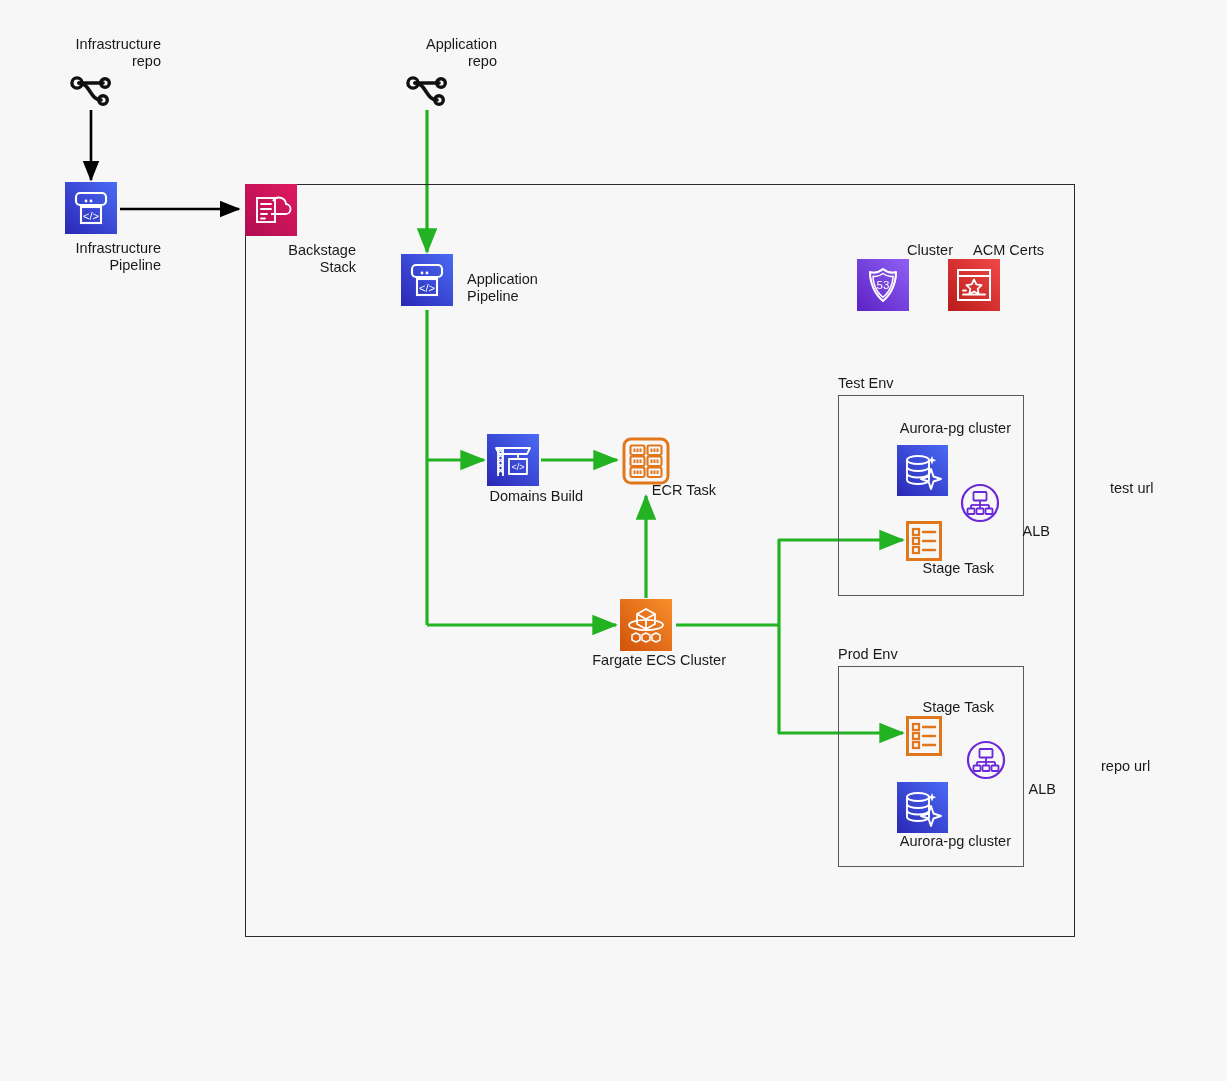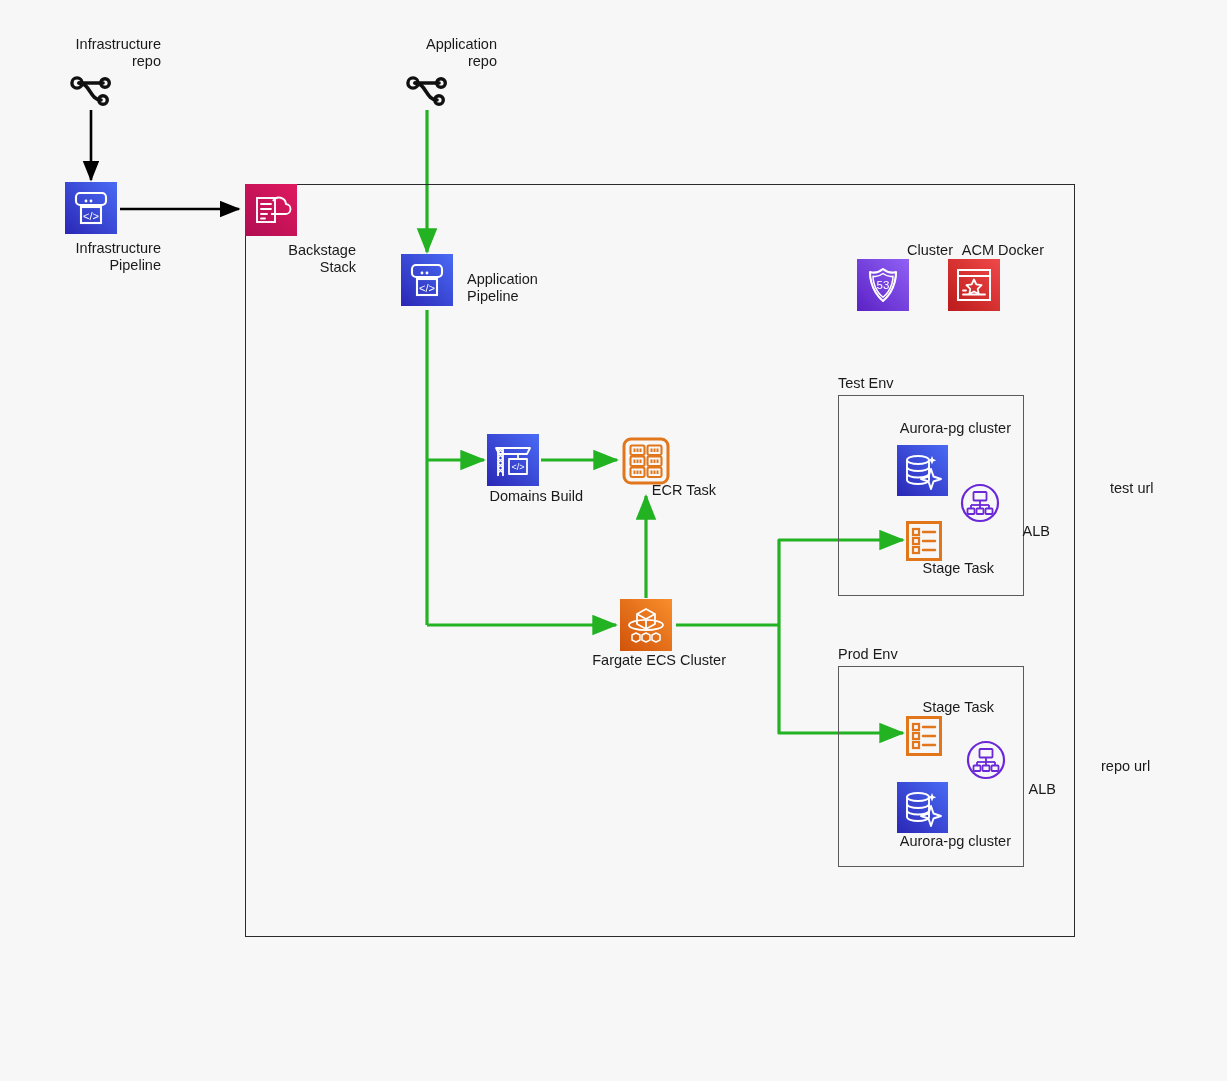--- a/index.html
+++ b/index.html
@@ -281,21 +281,21 @@
           <stop offset="100%" stop-color="#9061f5"></stop>
         </linearGradient>
       </defs>
       <rect x="0" y="0" width="52" height="52" fill="url(#gradR53)"></rect>
       <path d="M26,10 C21,14 16,14 13,13 C13,13 12,30 26,42 C40,30 39,13 39,13 C36,14 31,14 26,10 Z" fill="none" stroke="#ffffff" stroke-width="2.1" stroke-linejoin="round"></path>
       <path d="M26,14.5 C22,17.5 18,17.8 16,17.2 C16,17.2 15.5,29.5 26,38.3 C36.5,29.5 36,17.2 36,17.2 C34,17.8 30,17.5 26,14.5 Z" fill="none" stroke="#ffffff" stroke-width="1.5" stroke-linejoin="round"></path>
       <text x="26" y="30" font-family="Liberation Sans, sans-serif" font-size="11.5" fill="#ffffff" text-anchor="middle">53</text>
     </svg>
   </div>
 
-  <div class="lbl" style="left:904px; top:242px; width:140px;">ACM Docker</div>
+  <div class="lbl" style="left:904px; top:242px; width:140px;">ACM Certs</div>
   <div class="icon-box" style="left:948px; top:259px;">
     <svg viewBox="0 0 52 52" width="52" height="52">
       <defs>
         <linearGradient id="gradAcm" x1="0" y1="1" x2="1" y2="0">
           <stop offset="0%" stop-color="#bb1b1b"></stop>
           <stop offset="100%" stop-color="#f04848"></stop>
         </linearGradient>
       </defs>
       <rect x="0" y="0" width="52" height="52" fill="url(#gradAcm)"></rect>
       <g fill="none" stroke="#ffffff" stroke-width="2">

